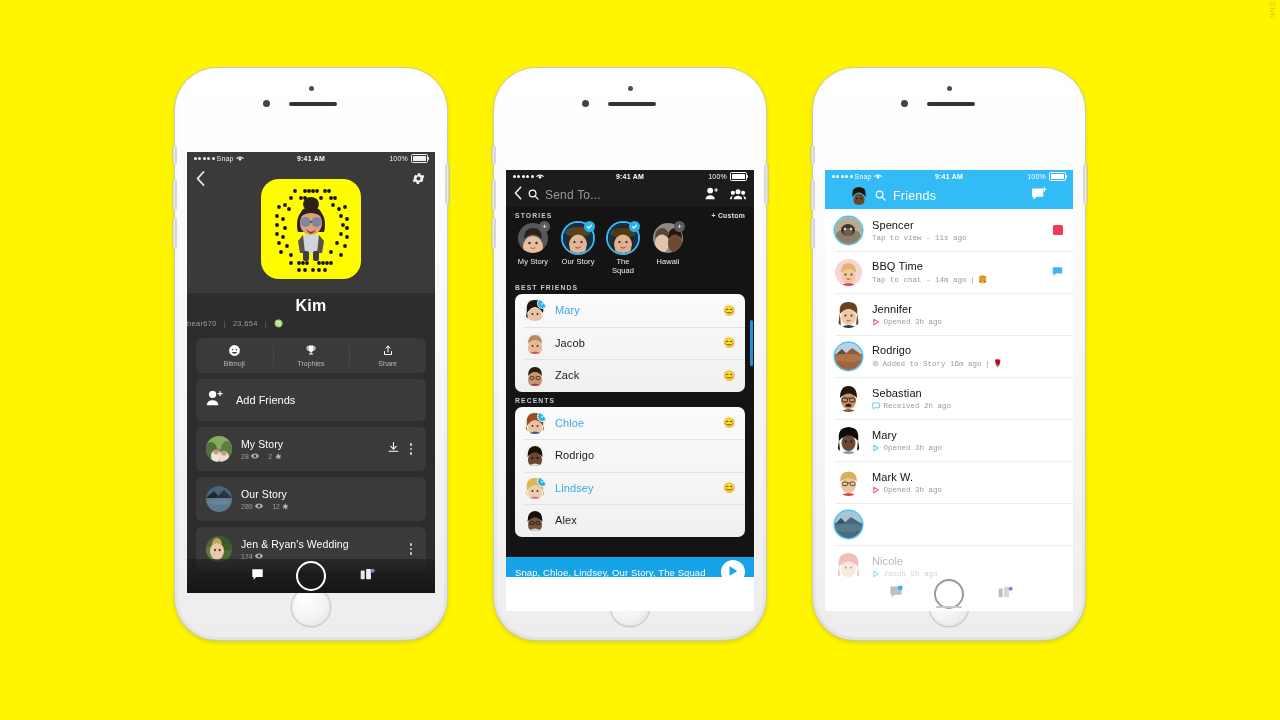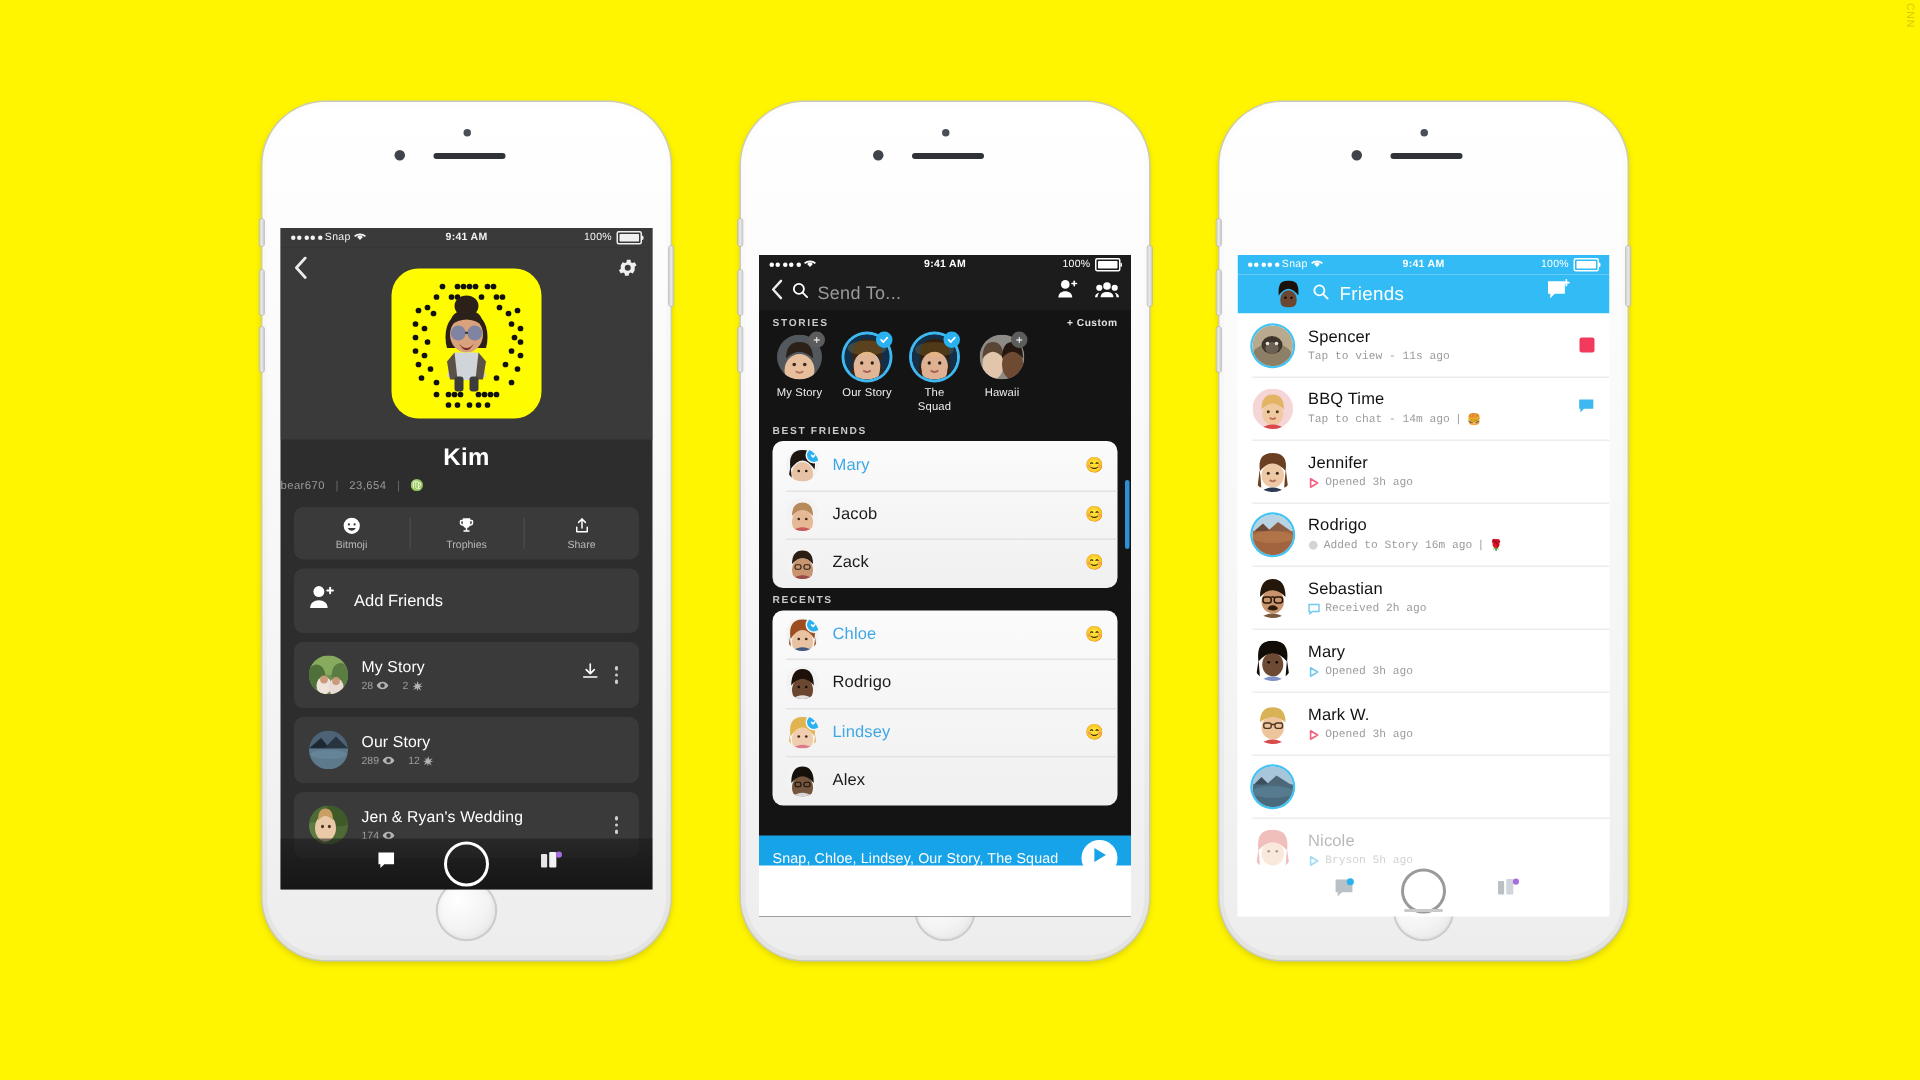--- a/index.html
+++ b/index.html
@@ -1038,21 +1038,21 @@
             </svg>
         </div>
         <div class="txt">
           <div class="nm">Nicole</div>
           <div class="st">
             <span class="gi">
               <svg width="8" height="8" viewBox="0 0 12 12" fill="none" stroke="#9fdcf5" stroke-width="1.6" stroke-linejoin="round">
                   <path d="M2.6 1.8 L9.6 6 L2.6 10.2 Z"></path>
                 </svg>
             </span>
-            <span>Bryson 5h ago</span>
+            <span>Jacob 5h ago</span>
           </div>
         </div>
       </div>
 
       <div class="snapbar light">
         <span class="sb-chat">
           <svg width="14" height="14" viewBox="0 0 20 20">
               <path d="M2 2h16v12H8l-4 4v-4H2z" fill="#b9c0c6"></path>
               <circle cx="16" cy="4" r="3.4" fill="#2ab2f0"></circle>
             </svg>

